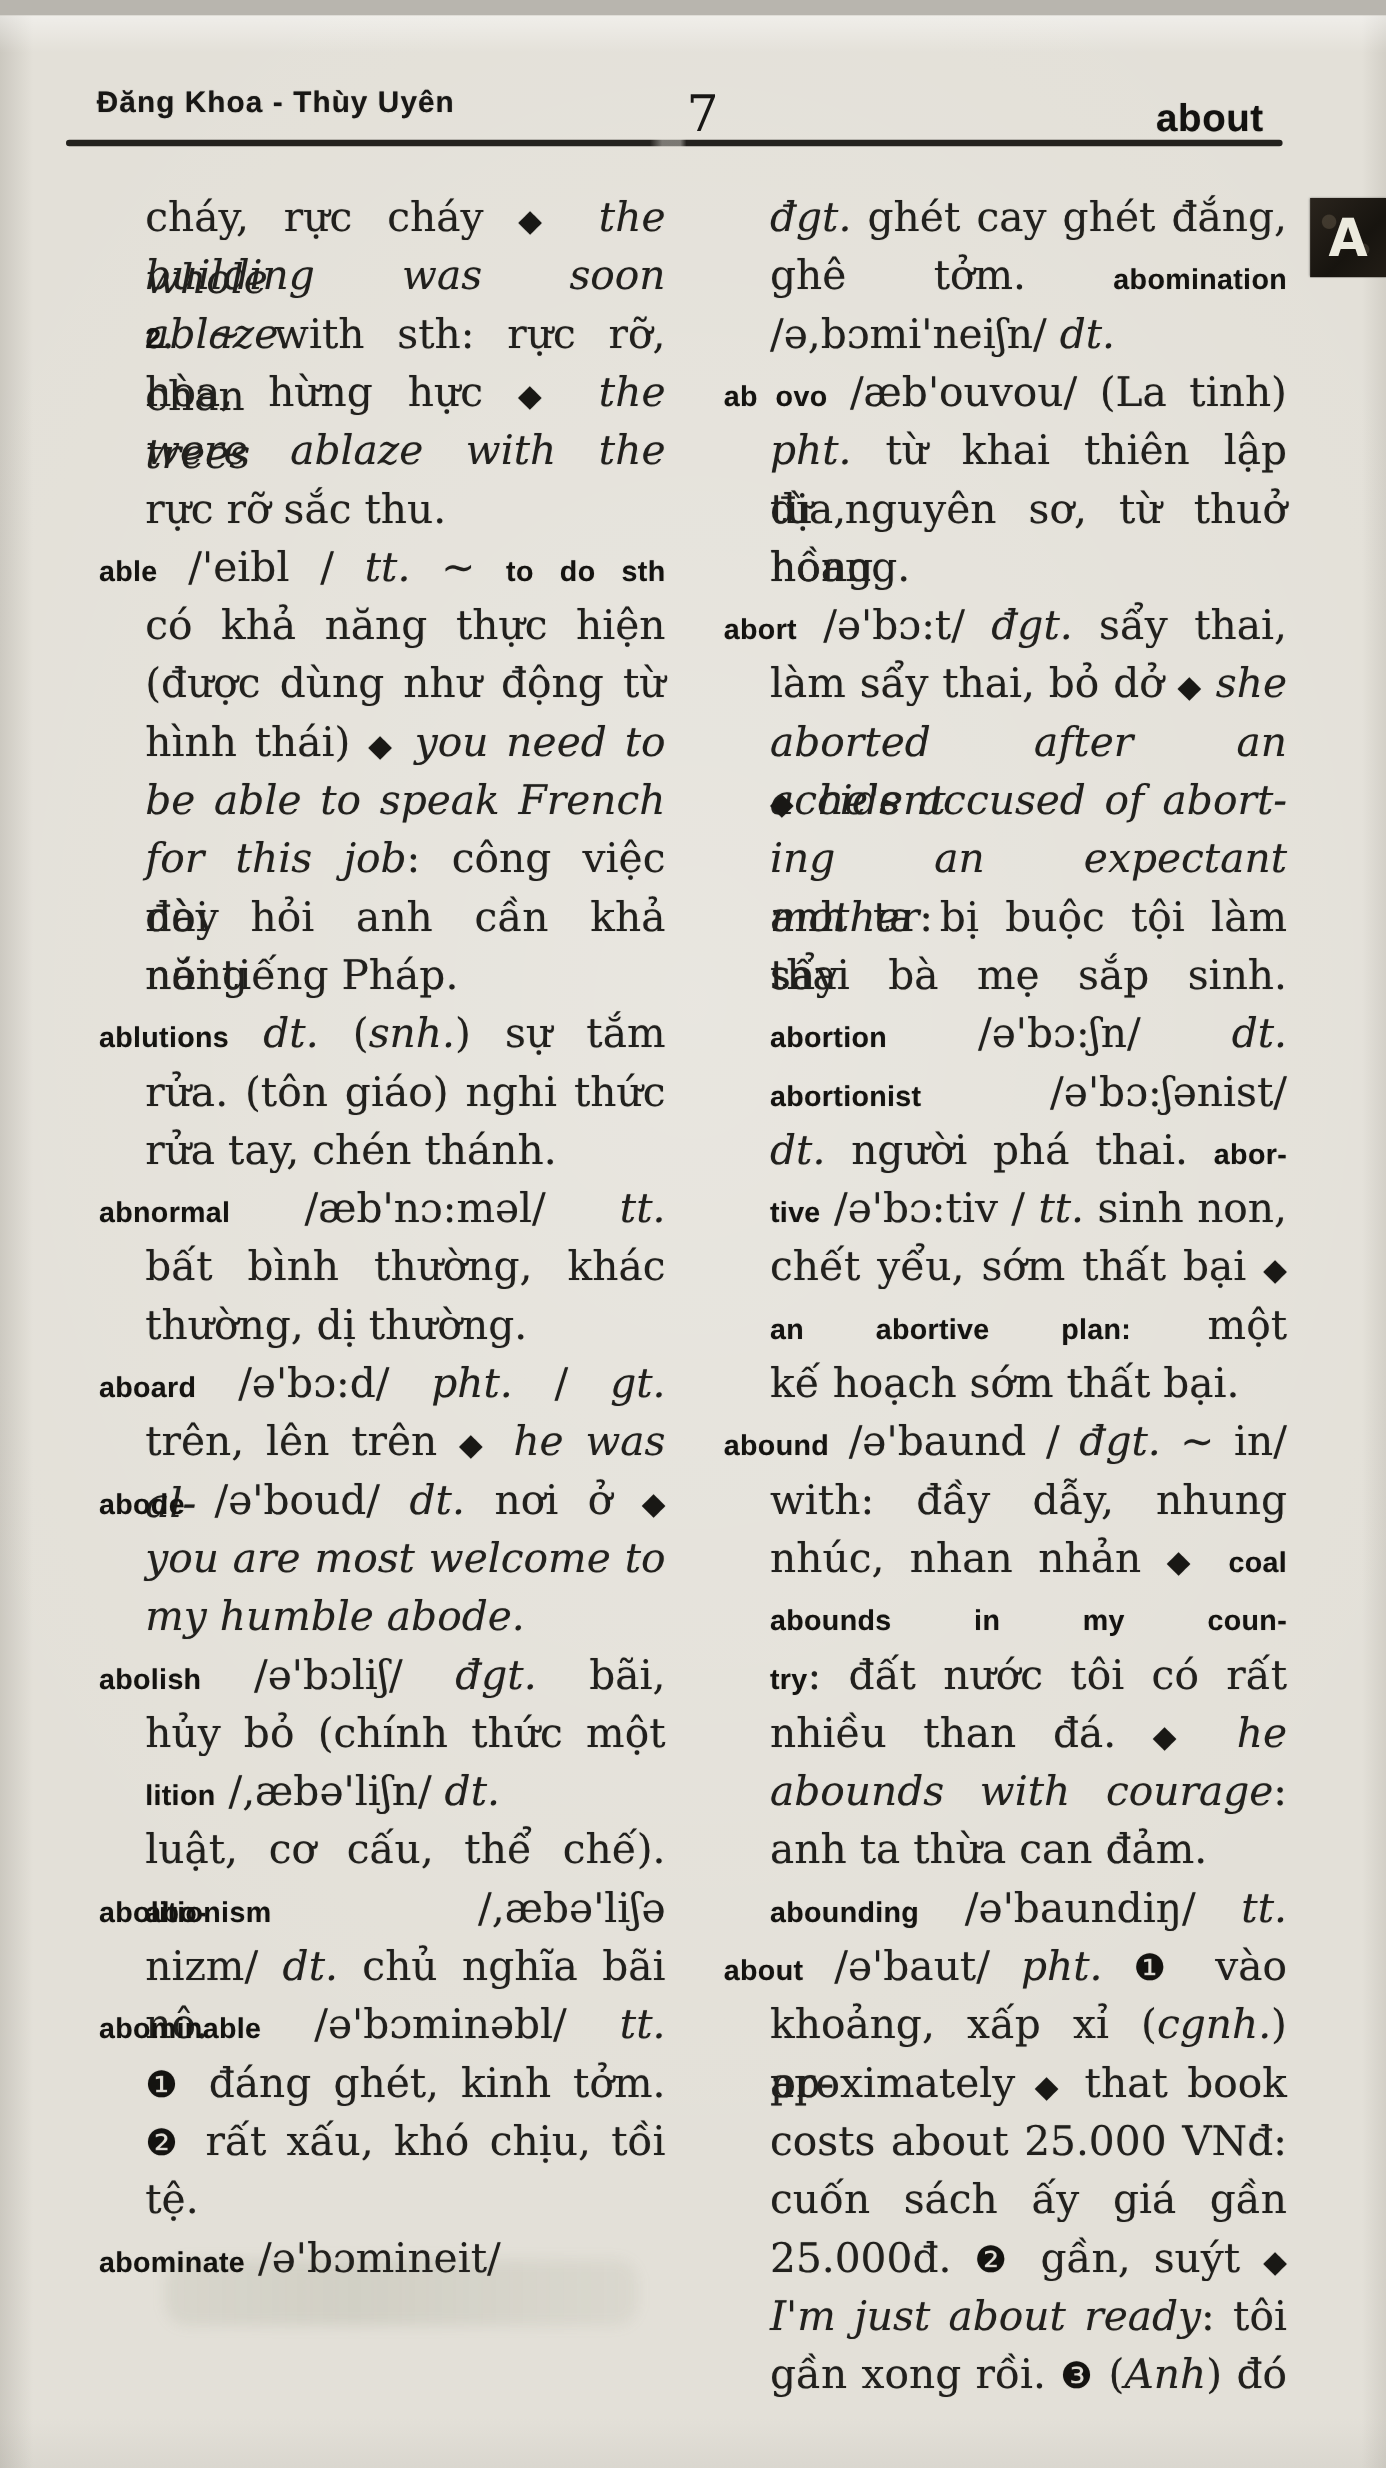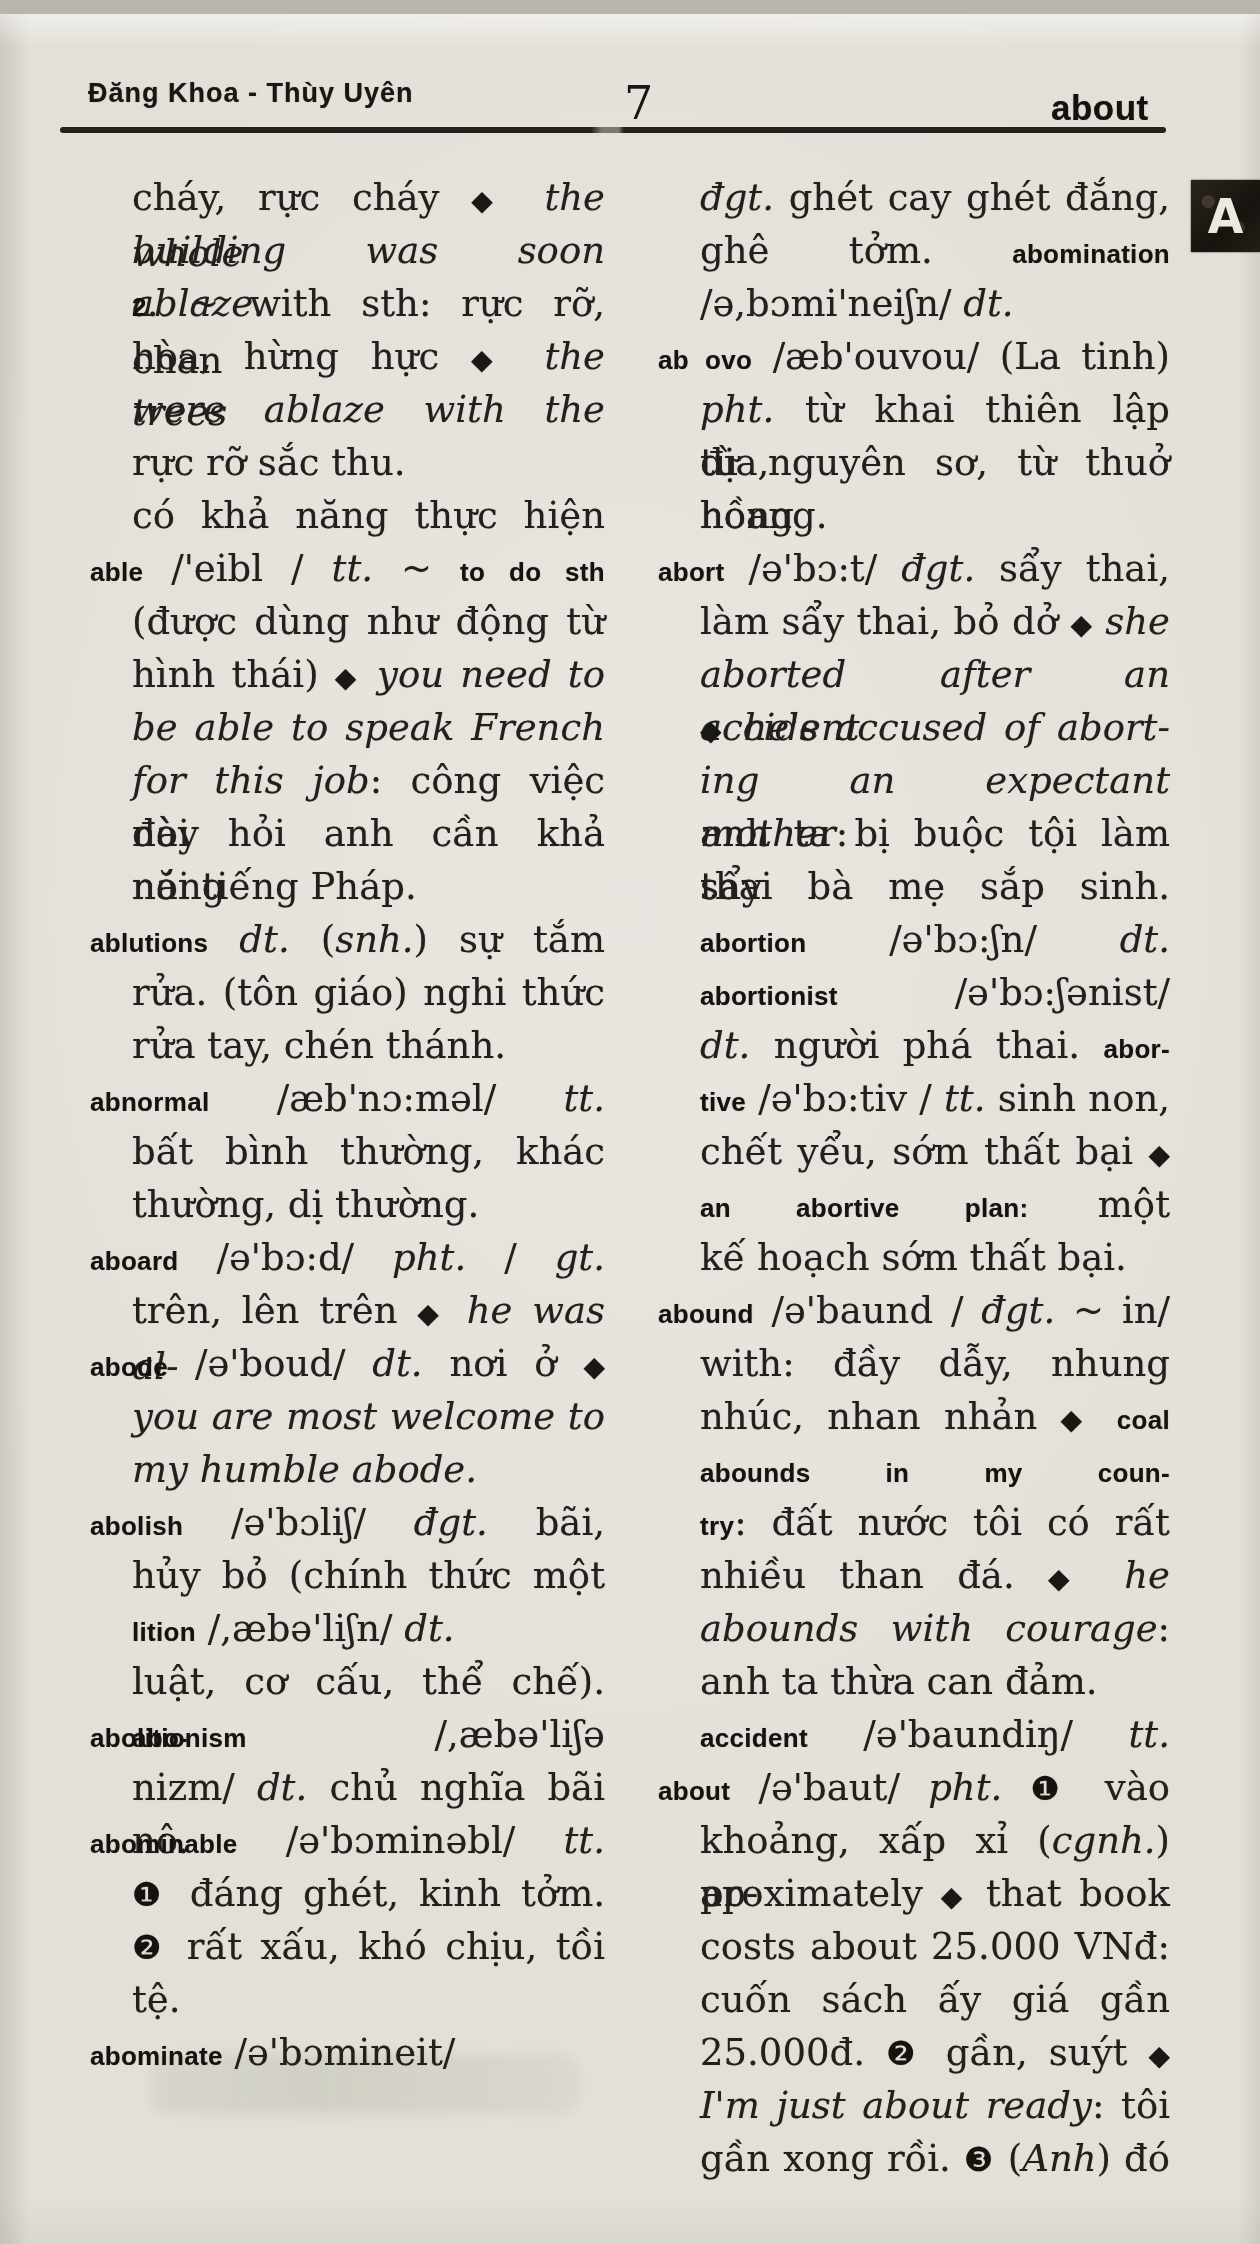--- a/index.html
+++ b/index.html
@@ -101,22 +101,22 @@
 
   <div class="ghost"></div>
 
   <div class="col col-left" id="col-left">
       <div class="line ind j"><span class="seg-r">cháy, rực cháy </span><span class="seg-d">◆</span><span class="seg-i"> the whole</span></div>
       <div class="line ind j"><span class="seg-i">building was soon ablaze.</span></div>
       <div class="line ind j"><span class="seg-h">2</span><span class="seg-r">. ~ with sth: rực rỡ, chan</span></div>
       <div class="line ind j"><span class="seg-r">hòa, hừng hực </span><span class="seg-d">◆</span><span class="seg-i"> the trees</span></div>
       <div class="line ind j"><span class="seg-i">were ablaze with the</span></div>
       <div class="line ind"><span class="seg-r">rực rỡ sắc thu.</span></div>
+      <div class="line j"><span class="seg-h">able</span><span class="seg-r"> /'eibl / </span><span class="seg-i">tt.</span><span class="seg-r"> ~ </span><span class="seg-h">to do sth</span></div>
       <div class="line ind j"><span class="seg-r">có khả năng thực hiện</span></div>
-      <div class="line j"><span class="seg-h">able</span><span class="seg-r"> /'eibl / </span><span class="seg-i">tt.</span><span class="seg-r"> ~ </span><span class="seg-h">to do sth</span></div>
       <div class="line ind j"><span class="seg-r">(được dùng như động từ</span></div>
       <div class="line ind j"><span class="seg-r">hình thái) </span><span class="seg-d">◆</span><span class="seg-i"> you need to</span></div>
       <div class="line ind j"><span class="seg-i">be able to speak French</span></div>
       <div class="line ind j"><span class="seg-i">for this job</span><span class="seg-r">: công việc này</span></div>
       <div class="line ind j"><span class="seg-r">đòi hỏi anh cần khả năng</span></div>
       <div class="line ind"><span class="seg-r">nói tiếng Pháp.</span></div>
       <div class="line j"><span class="seg-h">ablutions</span><span class="seg-r"> </span><span class="seg-i">dt.</span><span class="seg-r"> (</span><span class="seg-i">snh.</span><span class="seg-r">) sự tắm</span></div>
       <div class="line ind j"><span class="seg-r">rửa. (tôn giáo) nghi thức</span></div>
       <div class="line ind"><span class="seg-r">rửa tay, chén thánh.</span></div>
       <div class="line j"><span class="seg-h">abnormal</span><span class="seg-r"> /æb'nɔ:məl/ </span><span class="seg-i">tt.</span></div>
@@ -162,21 +162,21 @@
       <div class="line ind j"><span class="seg-h">an abortive plan:</span><span class="seg-r"> một</span></div>
       <div class="line ind"><span class="seg-r">kế hoạch sớm thất bại.</span></div>
       <div class="line j"><span class="seg-h">abound</span><span class="seg-r"> /ə'baund / </span><span class="seg-i">đgt.</span><span class="seg-r"> ~ in/</span></div>
       <div class="line ind j"><span class="seg-r">with: đầy dẫy, nhung</span></div>
       <div class="line ind j"><span class="seg-r">nhúc, nhan nhản </span><span class="seg-d">◆</span><span class="seg-r"> </span><span class="seg-h">coal</span></div>
       <div class="line ind j"><span class="seg-h">abounds in my coun-</span></div>
       <div class="line ind j"><span class="seg-h">try</span><span class="seg-r">: đất nước tôi có rất</span></div>
       <div class="line ind j"><span class="seg-r">nhiều than đá. </span><span class="seg-d">◆</span><span class="seg-r"> </span><span class="seg-i">he</span></div>
       <div class="line ind j"><span class="seg-i">abounds with courage</span><span class="seg-r">:</span></div>
       <div class="line ind"><span class="seg-r">anh ta thừa can đảm.</span></div>
-      <div class="line ind j"><span class="seg-h">accident</span><span class="seg-r"> /ə'baundiŋ/ </span><span class="seg-i">tt.</span></div>
+      <div class="line ind j"><span class="seg-h">abounding</span><span class="seg-r"> /ə'baundiŋ/ </span><span class="seg-i">tt.</span></div>
       <div class="line j"><span class="seg-h">about</span><span class="seg-r"> /ə'baut/ </span><span class="seg-i">pht.</span><span class="seg-r"> </span><span class="seg-n">❶</span><span class="seg-r"> vào</span></div>
       <div class="line ind j"><span class="seg-r">khoảng, xấp xỉ (</span><span class="seg-i">cgnh.</span><span class="seg-r">) ap-</span></div>
       <div class="line ind j"><span class="seg-r">proximately </span><span class="seg-d">◆</span><span class="seg-r"> that book</span></div>
       <div class="line ind j"><span class="seg-r">costs about 25.000 VNđ:</span></div>
       <div class="line ind j"><span class="seg-r">cuốn sách ấy giá gần</span></div>
       <div class="line ind j"><span class="seg-r">25.000đ. </span><span class="seg-n">❷</span><span class="seg-r"> gần, suýt </span><span class="seg-d">◆</span></div>
       <div class="line ind j"><span class="seg-i">I'm just about ready</span><span class="seg-r">: tôi</span></div>
       <div class="line ind j"><span class="seg-r">gần xong rồi. </span><span class="seg-n">❸</span><span class="seg-r"> (</span><span class="seg-i">Anh</span><span class="seg-r">) đó</span></div>
     </div>
 

